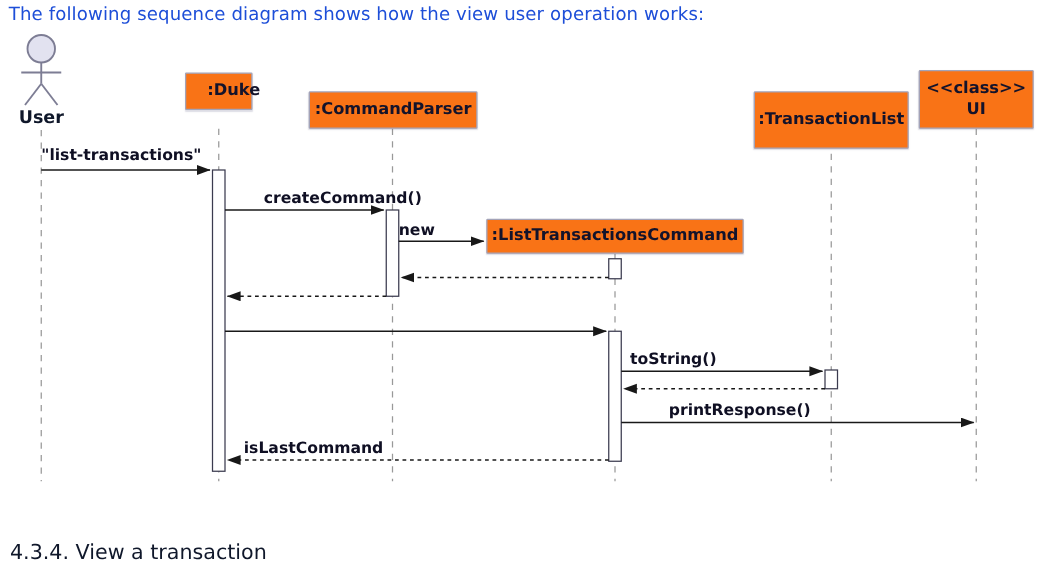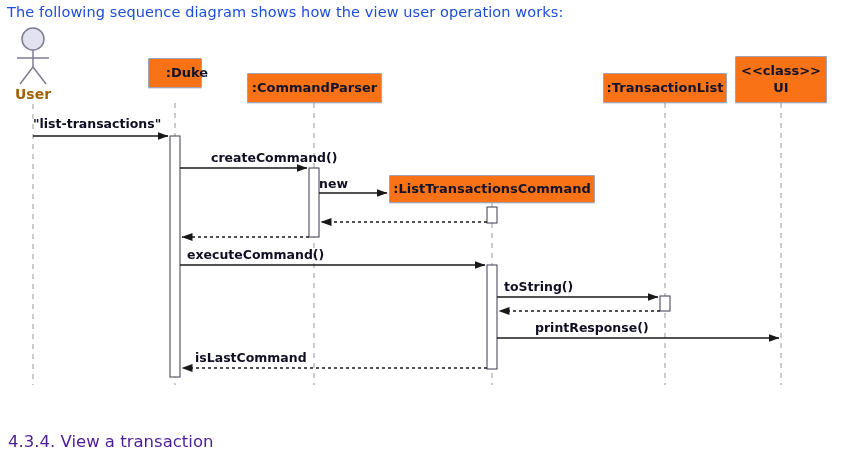--- a/index.html
+++ b/index.html
@@ -17,21 +17,21 @@
     left: 7px; top: 4px;
     font-size: 14.5px;
     color: #1d4ed8;
     letter-spacing: 0.1px;
     white-space: nowrap;
   }
   .section-heading {
     position: absolute;
     left: 8px; top: 432px;
     font-size: 16.5px;
-    color: #4c1d95;
+    color: #0f172a;
     white-space: nowrap;
   }
   .diagram-svg {
     position: absolute;
     left: 0; top: 0;
     width: 842px; height: 469px;
   }
   .pbox {
     position: absolute;
     background: #f97316;
@@ -43,30 +43,30 @@
     justify-content: center;
     font-weight: bold;
     font-size: 13px;
     color: #13132b;
     line-height: 1.25;
     white-space: nowrap;
     box-shadow: 0 1px 1px rgba(120,120,150,0.25);
   }
   .pbox-duke   { left: 148px; top: 58px;  width: 54px;  height: 30px; padding-left: 24px; }
   .pbox-parser { left: 247px; top: 73px;  width: 135px; height: 30px; }
-  .pbox-tlist  { left: 603px; top: 73px;  width: 124px; height: 30px; }
+  .pbox-tlist  { left: 603px; top: 73px;  width: 124px; height: 46px; }
   .pbox-ui     { left: 735px; top: 56px;  width: 92px;  height: 47px; }
   .pbox-ltc    { left: 389px; top: 175px; width: 206px; height: 28px; }
   .actor-label {
     position: absolute;
     left: 8px; top: 86px; width: 50px;
     text-align: center;
     font-weight: bold;
     font-size: 14px;
-    color: #a16207;
+    color: #0f172a;
   }
   .msg-label {
     position: absolute;
     font-weight: bold;
     font-size: 12.5px;
     color: #0f0f23;
     white-space: nowrap;
   }
   .msg-list-transactions { left: 33px;  top: 116px; }
   .msg-create-command   { left: 187px; top: 150px; margin-left: 24px; }
@@ -144,20 +144,19 @@
     <span>&lt;&lt;class&gt;&gt;</span>
     <span>UI</span>
   </div>
   <div class="pbox pbox-ltc">
     <span>:ListTransactionsCommand</span>
   </div>
 
   <div class="msg-label msg-list-transactions">"list-transactions"</div>
   <div class="msg-label msg-create-command">createCommand()</div>
   <div class="msg-label msg-new">new</div>
-  <div class="msg-label msg-execute-command">executeCommand()</div>
   <div class="msg-label msg-to-string">toString()</div>
   <div class="msg-label msg-print-response">printResponse()</div>
   <div class="msg-label msg-is-last-command">isLastCommand</div>
 
   <div class="section-heading">4.3.4. View a transaction</div>
 
 </div>
 
 </body></html>

